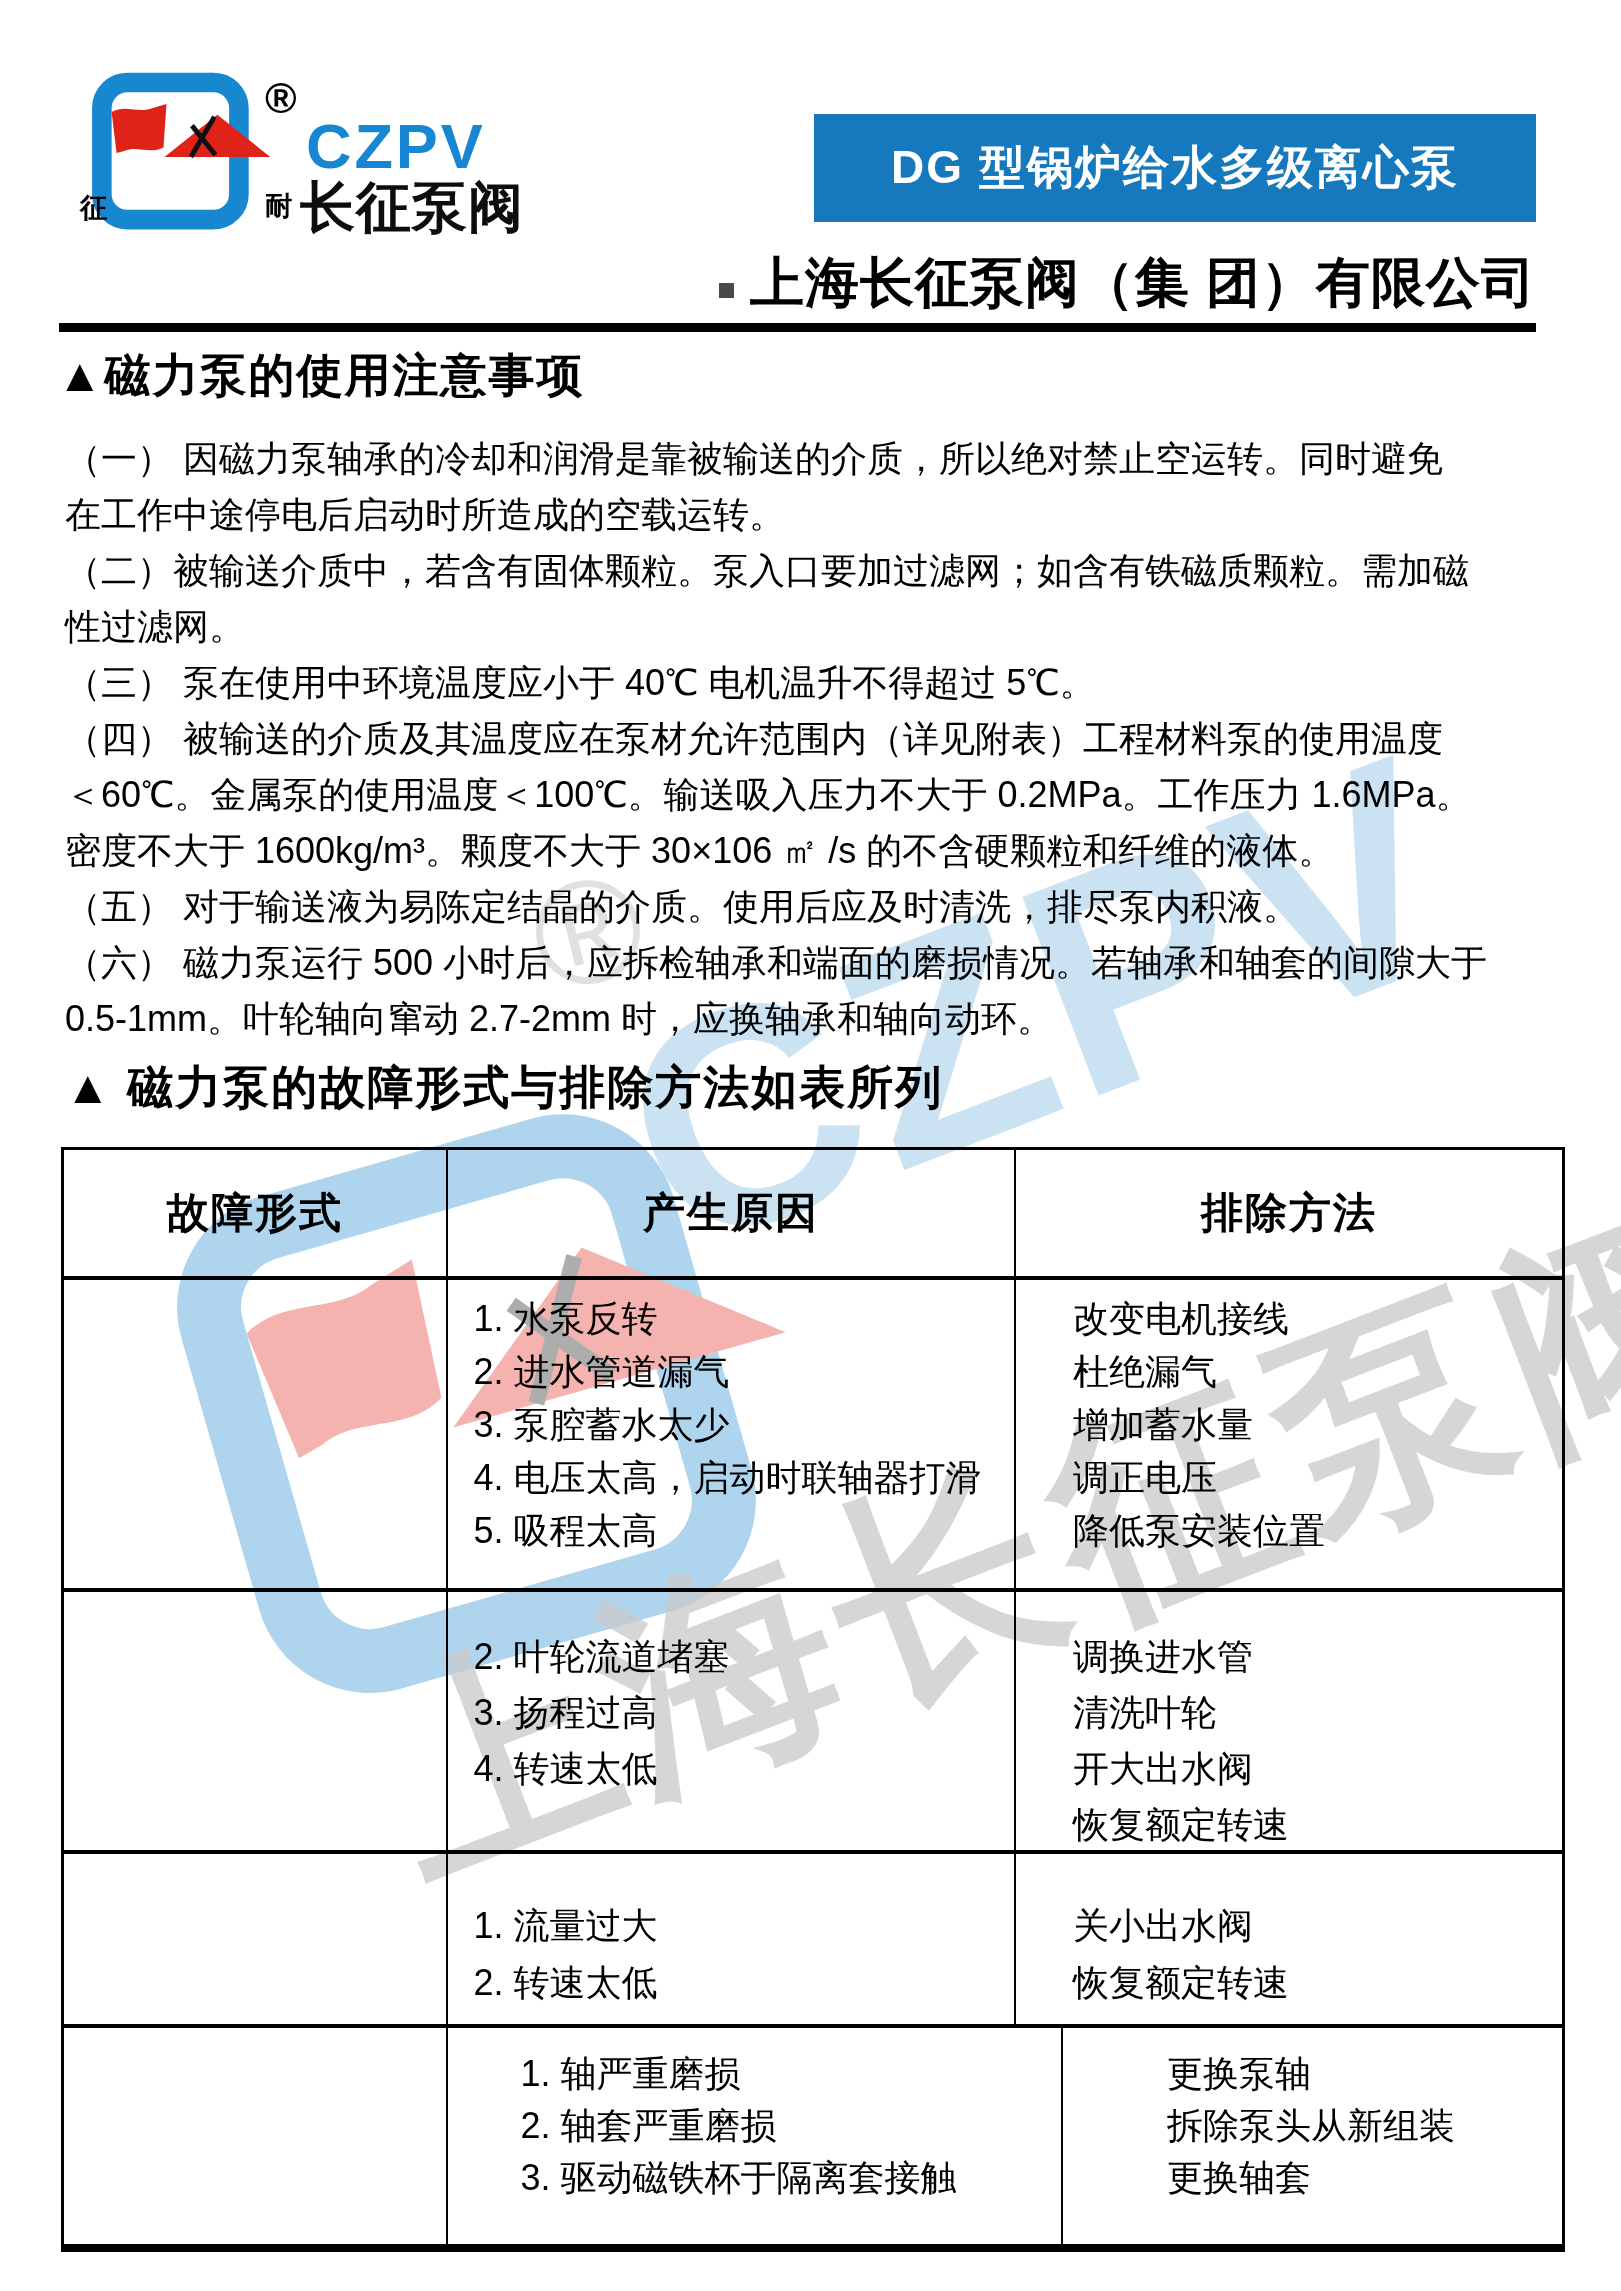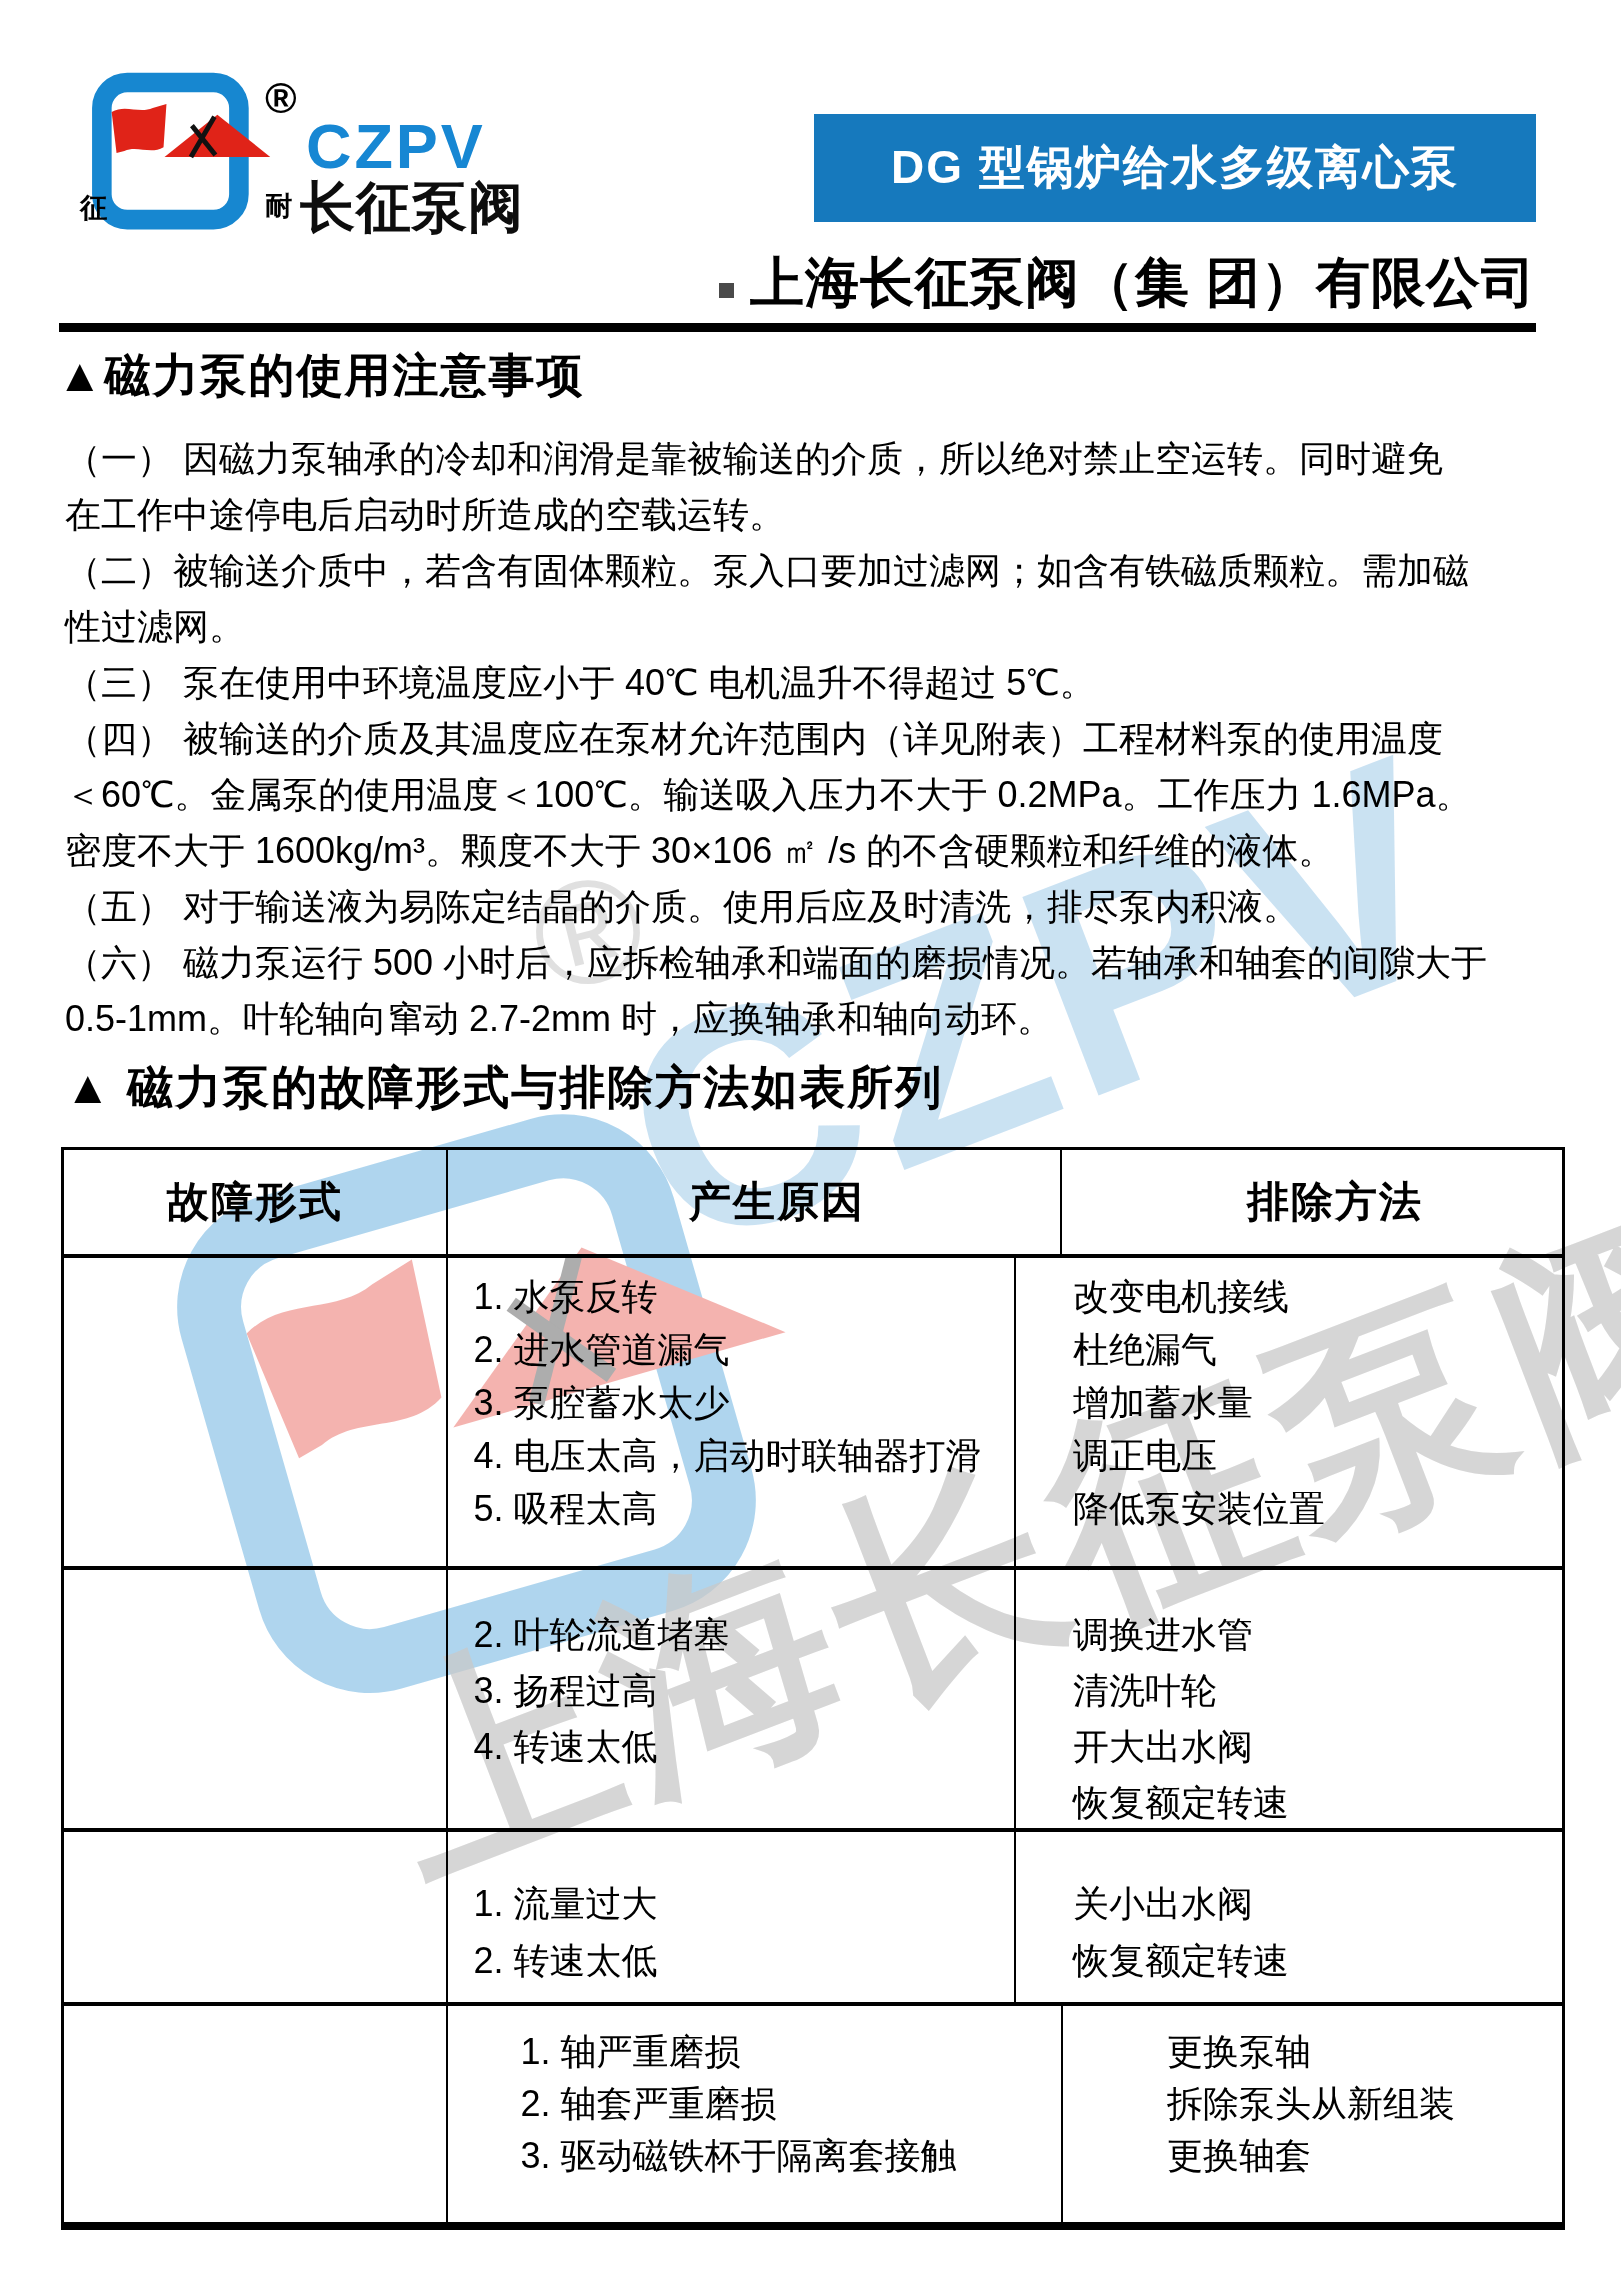--- a/index.html
+++ b/index.html
@@ -42,21 +42,21 @@
   .h2{position:absolute;left:65px;top:1057px;font-size:46px;font-weight:700;letter-spacing:2px;}
   
   .tbl{position:absolute;left:61px;top:1147px;width:1504px;box-sizing:border-box;
        border:3.9px solid #000;border-bottom:8.8px solid #000;display:flex;flex-direction:column;}
   .tr{display:flex;box-sizing:border-box;}
   .tr + .tr{border-top:4.9px solid #000;}
   .td{box-sizing:border-box;}
   .c1{width:384px;border-right:2px solid #000;}
   .c2{width:568px;border-right:2px solid #000;padding-left:25.5px;}
   .c3{flex:1;padding-left:57px;}
-  .tr-head{height:104px;gap:46px;}
+  .tr-head{height:126px;}
   .tr-head .td{display:flex;align-items:center;justify-content:center;
                font-size:42px;font-weight:700;padding-left:0;letter-spacing:2px;}
   .cell-lines{font-size:36px;}
   .r1{height:312px;}.r1 .cell-lines{padding-top:11.8px;line-height:53px;}
   .r2{height:262px;}.r2 .cell-lines{padding-top:37px;line-height:56px;}
   .r3{height:174px;}.r3 .cell-lines{padding-top:43px;line-height:57px;}
   .r4{height:220px;gap:47px;}.r4 .cell-lines{padding-top:19.6px;line-height:52px;}
   .cell-lines div{white-space:nowrap;}
 </style>
 </head>

